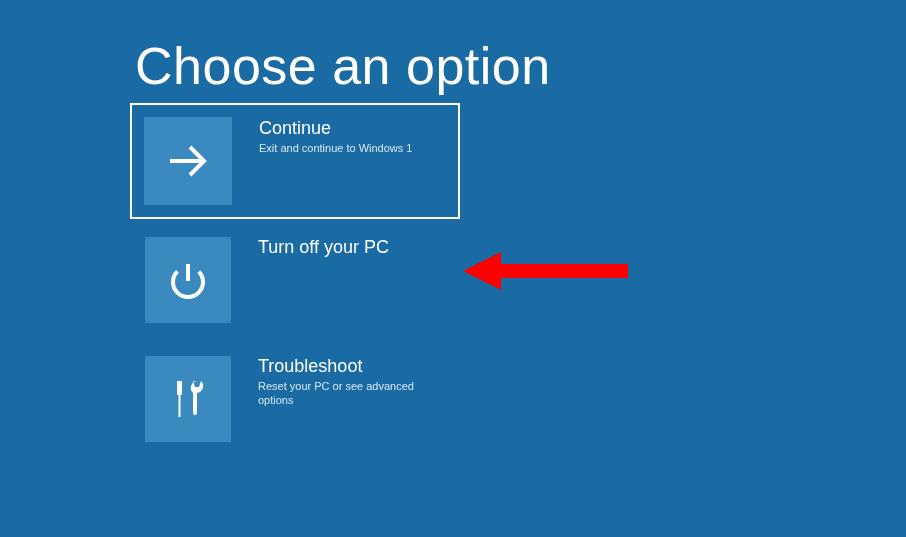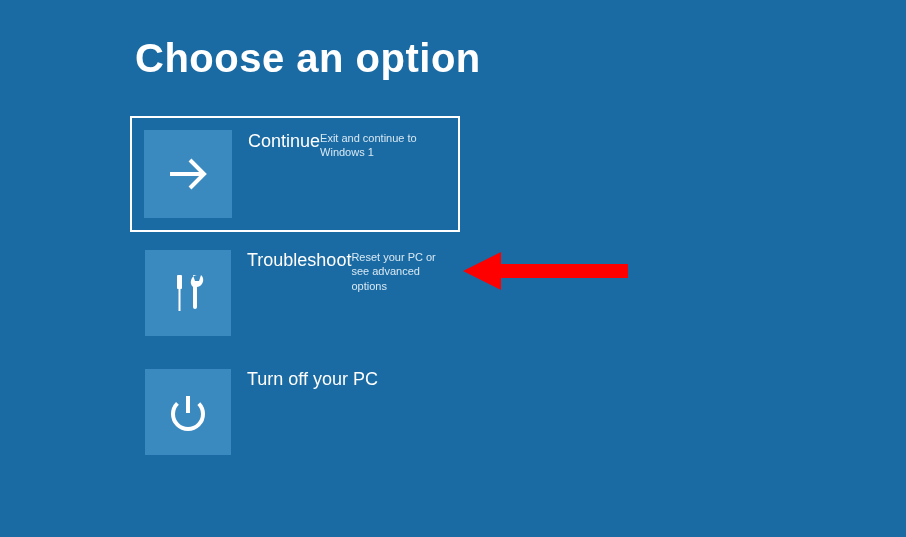--- a/index.html
+++ b/index.html
@@ -14,23 +14,23 @@
       font-family: "Segoe UI", "Segoe UI Light", sans-serif;
       color: #ffffff;
       overflow: hidden;
       position: relative;
     }
     .container {
       padding-top: 36px;
       padding-left: 135px;
     }
     .page-title {
-      font-size: 40px;
-      font-weight: 700;
-      margin-bottom: 40px;
+      font-size: 52px;
+      font-weight: 400;
+      margin-bottom: 12px;
       letter-spacing: 0.5px;
     }
     .options {
       display: flex;
       flex-direction: column;
       gap: 13px;
     }
     .option-tile {
       display: flex;
       width: 320px;
@@ -51,23 +51,23 @@
       align-items: center;
       justify-content: center;
       flex-shrink: 0;
     }
     .option-tile.selected .tile-icon {
       margin: 9px 0 9px 9px;
       width: 88px;
       height: 88px;
     }
     .tile-text {
-      padding: 10px 10px 10px 16px;
+      padding: 10px 10px 10px 27px;
       display: flex;
-      flex-direction: row;
+      flex-direction: column;
     }
     .tile-title {
       font-size: 18px;
       font-weight: 400;
       margin-bottom: 2px;
     }
     .tile-subtitle {
       font-size: 11px;
       font-weight: 400;
       color: #d9e9f4;
@@ -99,45 +99,45 @@
         </svg>
       </div>
       <div class="tile-text">
         <div class="tile-title">Continue</div>
         <div class="tile-subtitle">Exit and continue to Windows 1</div>
       </div>
     </div>
 
     <div class="option-tile">
       <div class="tile-icon">
+        <svg class="icon-svg" viewBox="0 0 48 48" fill="none">
+          <circle cx="24" cy="26" r="15" stroke="#ffffff" stroke-width="4" stroke-dasharray="70 24" stroke-dashoffset="-12" transform="rotate(-90 24 26)"></circle>
+          <line x1="24" y1="8" x2="24" y2="25" stroke="#ffffff" stroke-width="4"></line>
+        </svg>
+      </div>
+      <div class="tile-text">
+        <div class="tile-title">Turn off your PC</div>
+        <div class="tile-subtitle"></div>
+      </div>
+    </div>
+
+    <div class="option-tile">
+      <div class="tile-icon">
         <svg class="icon-svg" viewBox="0 0 48 48" fill="#ffffff">
 
           <rect x="13" y="6" width="5" height="14" rx="1"></rect>
           <rect x="14.5" y="20" width="2" height="22"></rect>
 
           <path d="M31 6 a7 7 0 0 0 -4 12 v20 a2 2 0 0 0 4 0 v-20 a7 7 0 0 0 4 -12 l-2 6 h-4 l-2 -6 z" transform="translate(2,0)"></path>
         </svg>
       </div>
       <div class="tile-text">
         <div class="tile-title">Troubleshoot</div>
         <div class="tile-subtitle">Reset your PC or see advanced options</div>
       </div>
     </div>
 
-    <div class="option-tile">
-      <div class="tile-icon">
-        <svg class="icon-svg" viewBox="0 0 48 48" fill="none">
-          <circle cx="24" cy="26" r="15" stroke="#ffffff" stroke-width="4" stroke-dasharray="70 24" stroke-dashoffset="-12" transform="rotate(-90 24 26)"></circle>
-          <line x1="24" y1="8" x2="24" y2="25" stroke="#ffffff" stroke-width="4"></line>
-        </svg>
-      </div>
-      <div class="tile-text">
-        <div class="tile-title">Turn off your PC</div>
-        <div class="tile-subtitle"></div>
-      </div>
-    </div>
-
   </div>
 </div>
 
 <svg class="annotation-arrow" width="170" height="50" viewBox="0 0 170 50">
   <polygon points="0,25 38,6 38,18 165,18 165,32 38,32 38,44" fill="#ff0000"></polygon>
 </svg>
 
 </body></html>

